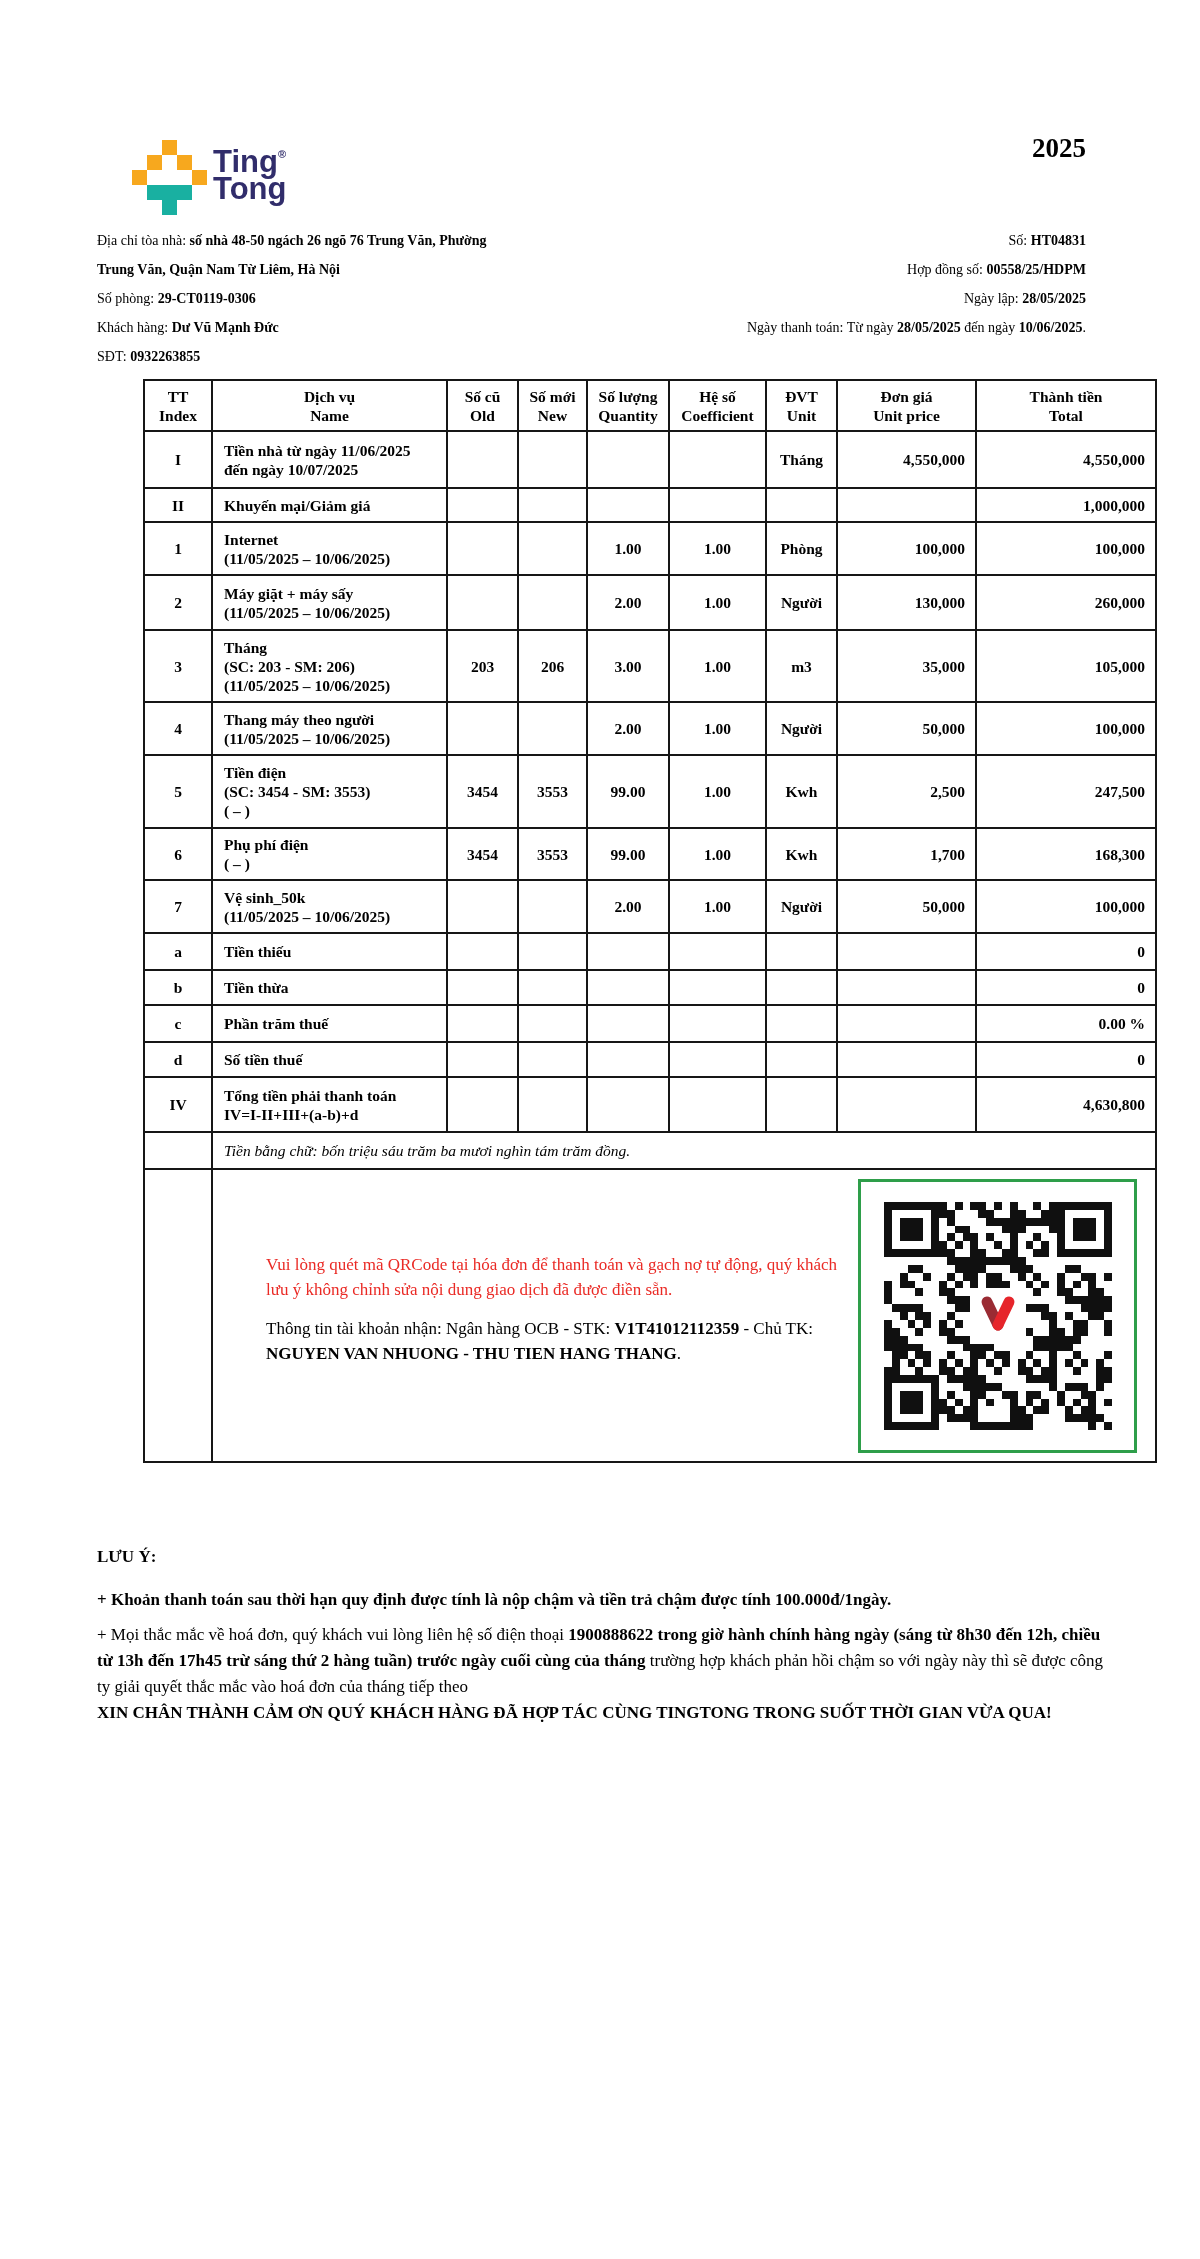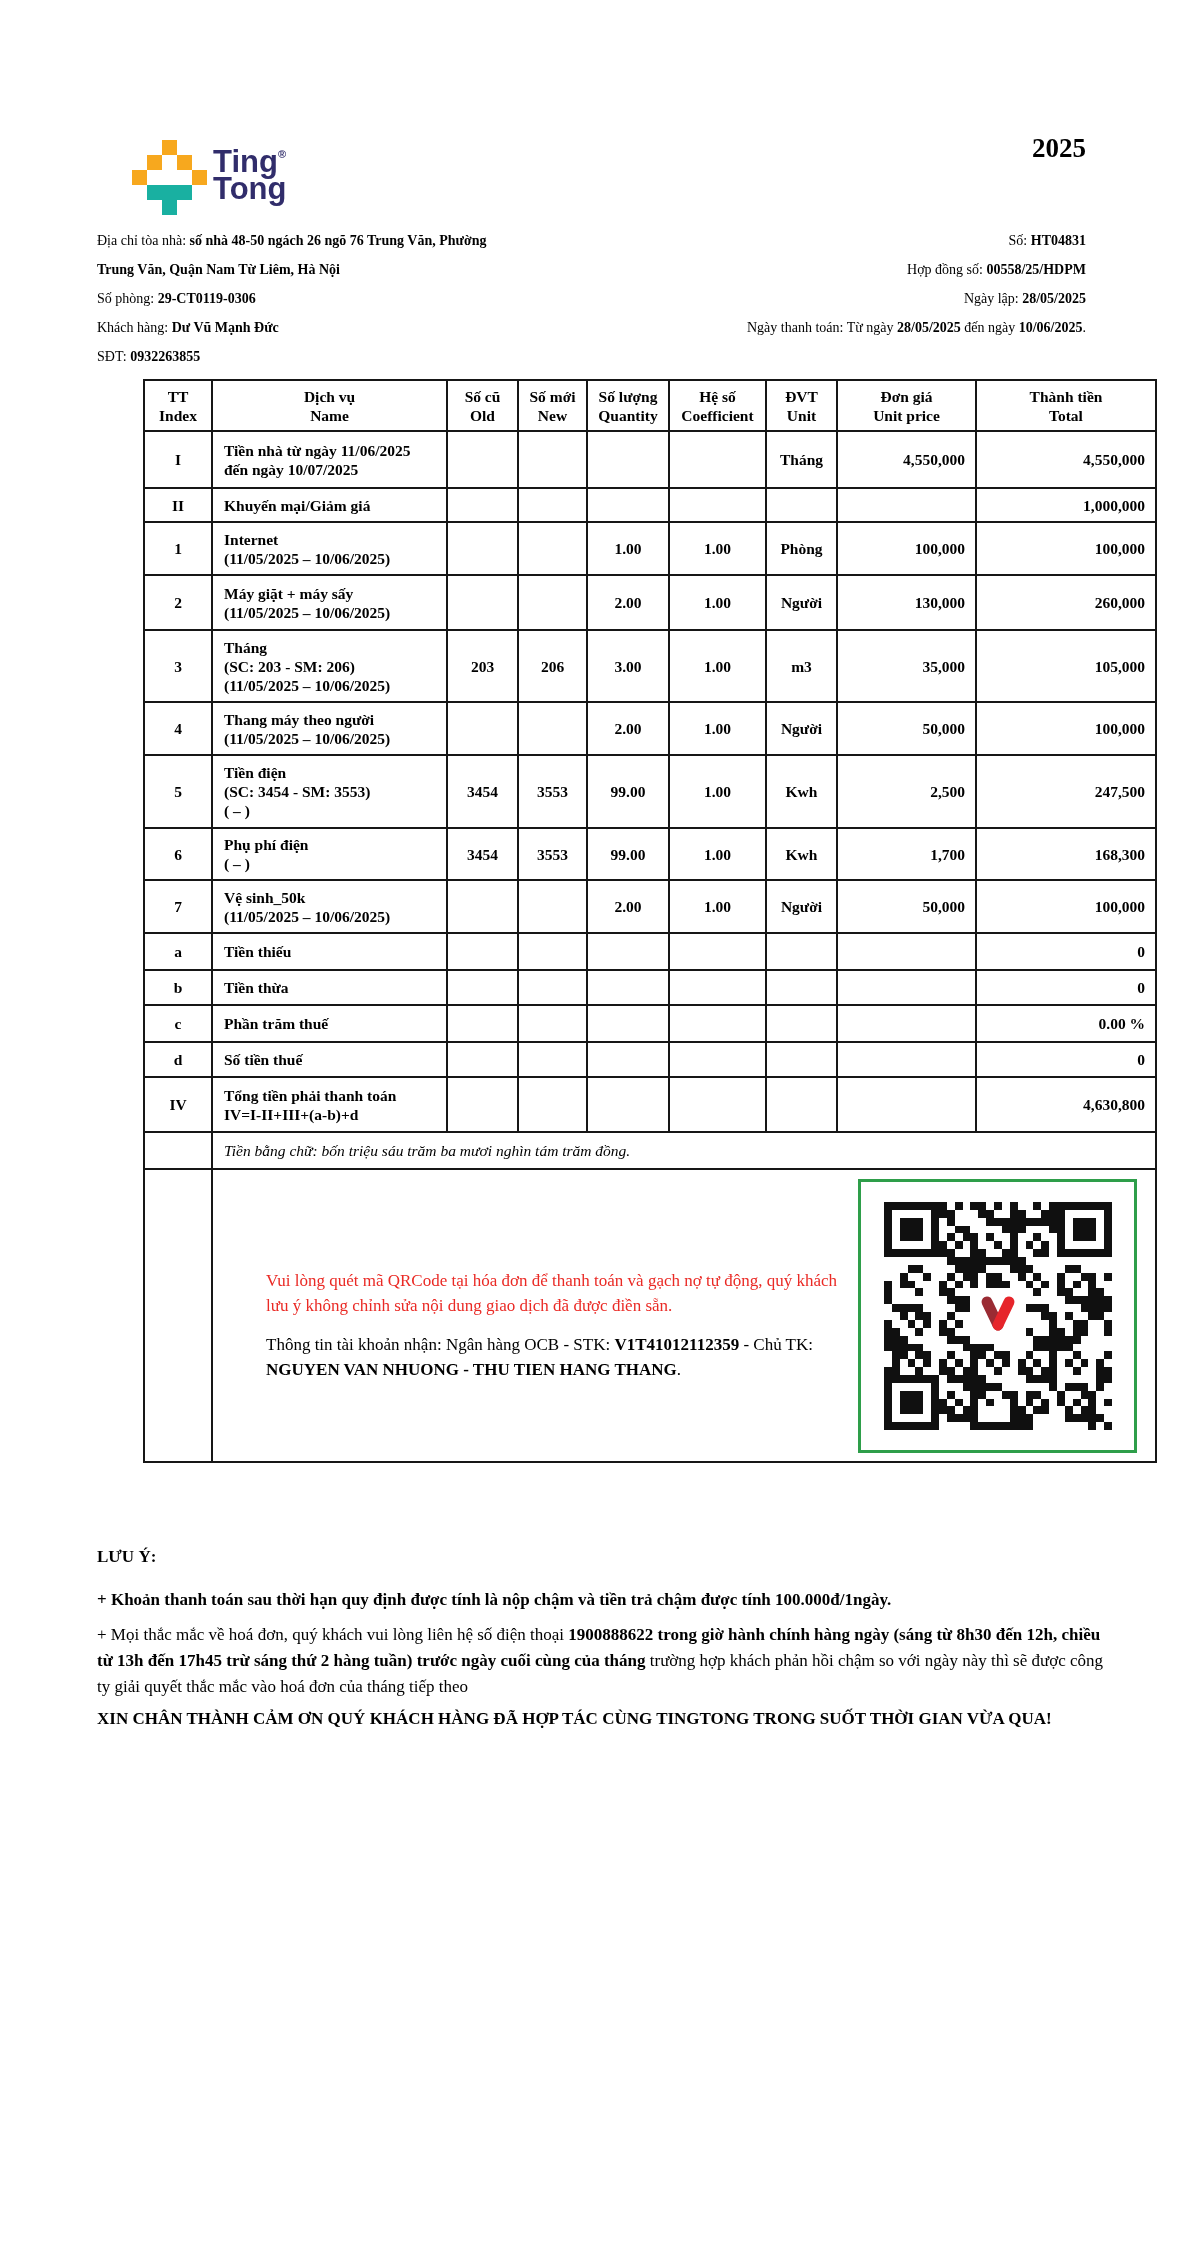--- a/index.html
+++ b/index.html
@@ -42,35 +42,35 @@
   .inv-table th,.inv-table td{border:2px solid #161616;vertical-align:middle;padding:2px 0;}
   .inv-table th{font-size:15.5px;text-align:center;}
   .c-tt{text-align:center;}
   .c-name{text-align:left;padding-left:11px !important;padding-right:8px !important;}
   .c-num{text-align:center;}
   .c-money{text-align:right;padding-right:10px !important;}
   .c-words{padding-left:11px !important;font-weight:normal;font-style:italic;height:31px;}
   .c-words b{font-weight:normal;}
   .qr-cell{position:relative;height:289px;padding:0 !important;font-weight:normal;}
   .qr-text{position:absolute;left:53px;top:82px;width:572px;font-size:17px;line-height:25px;text-align:left;}
-  .qr-red{margin:16px 0 14px 0;}
+  .qr-red{margin:0 0 14px 0;}
   .qr-bank{margin:0;}
   .qr-frame{
     position:absolute;left:645px;top:9px;width:279px;height:274px;box-sizing:border-box;
     border:3px solid #2e9e4a;background:#fff;display:flex;align-items:center;justify-content:center;
   }
   .qr-frame svg.qr{display:block;}
   .qr-v{position:absolute;left:50%;top:50%;transform:translate(-50%,-50%);background:#fff;padding:2px 4px;}
   
   .footer{position:absolute;left:97px;top:1544px;width:1010px;font-size:17px;line-height:26px;}
   .footer p{margin:0;}
   .f-bold{font-weight:bold;}
   .footer .gap-lg{margin-bottom:17px;}
   .footer .gap-md{margin-bottom:9px;}
-  .footer .gap-sm{margin-bottom:6px;}
+  .footer .gap-sm{margin-bottom:0;}
 </style>
 </head>
 <body>
 
 <div class="page">
 
   <div class="logo-icon">
     <div class="cell y1" style="background: rgb(247, 168, 30);"></div>
     <div class="cell y2" style="background: rgb(247, 168, 30);"></div>
     <div class="cell y3" style="background: rgb(247, 168, 30);"></div>

